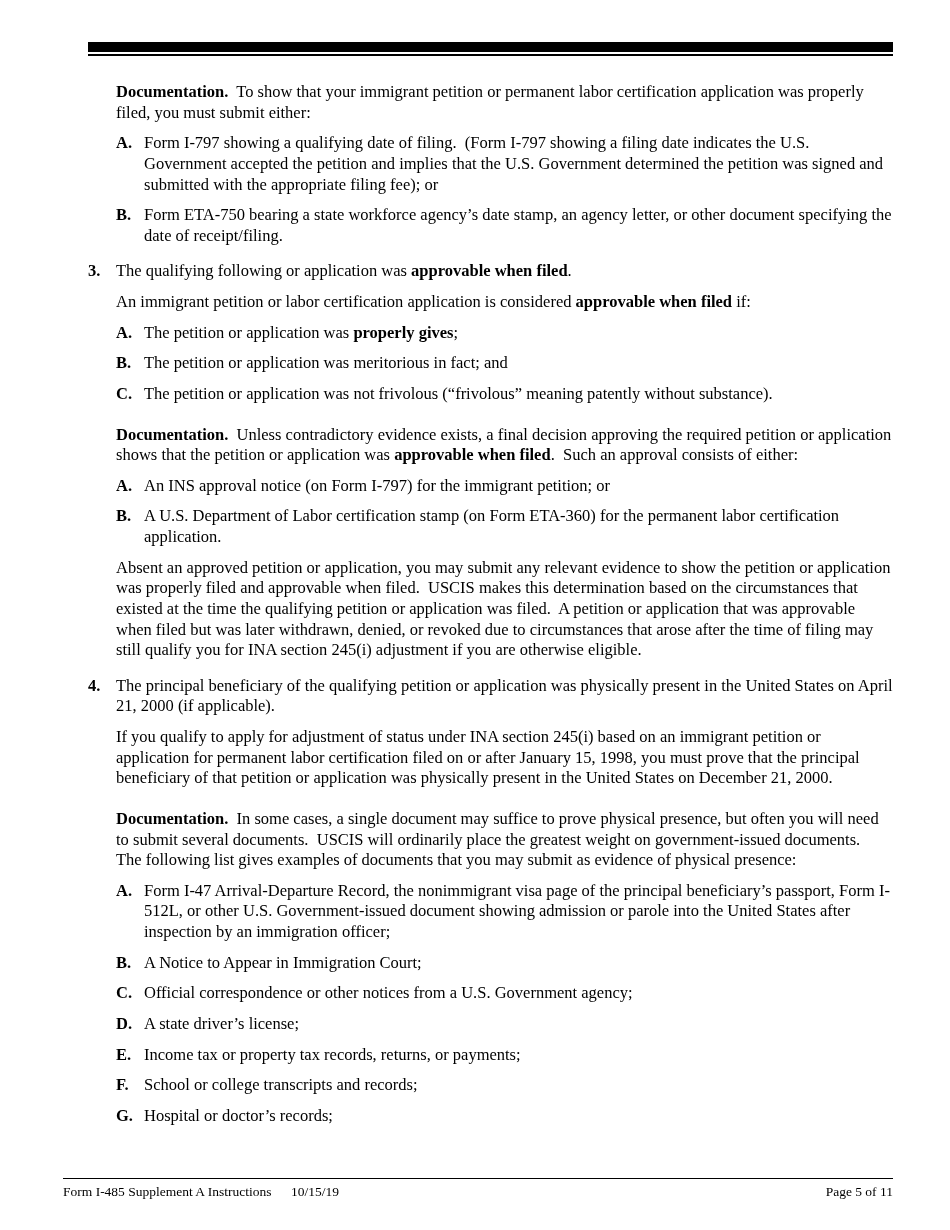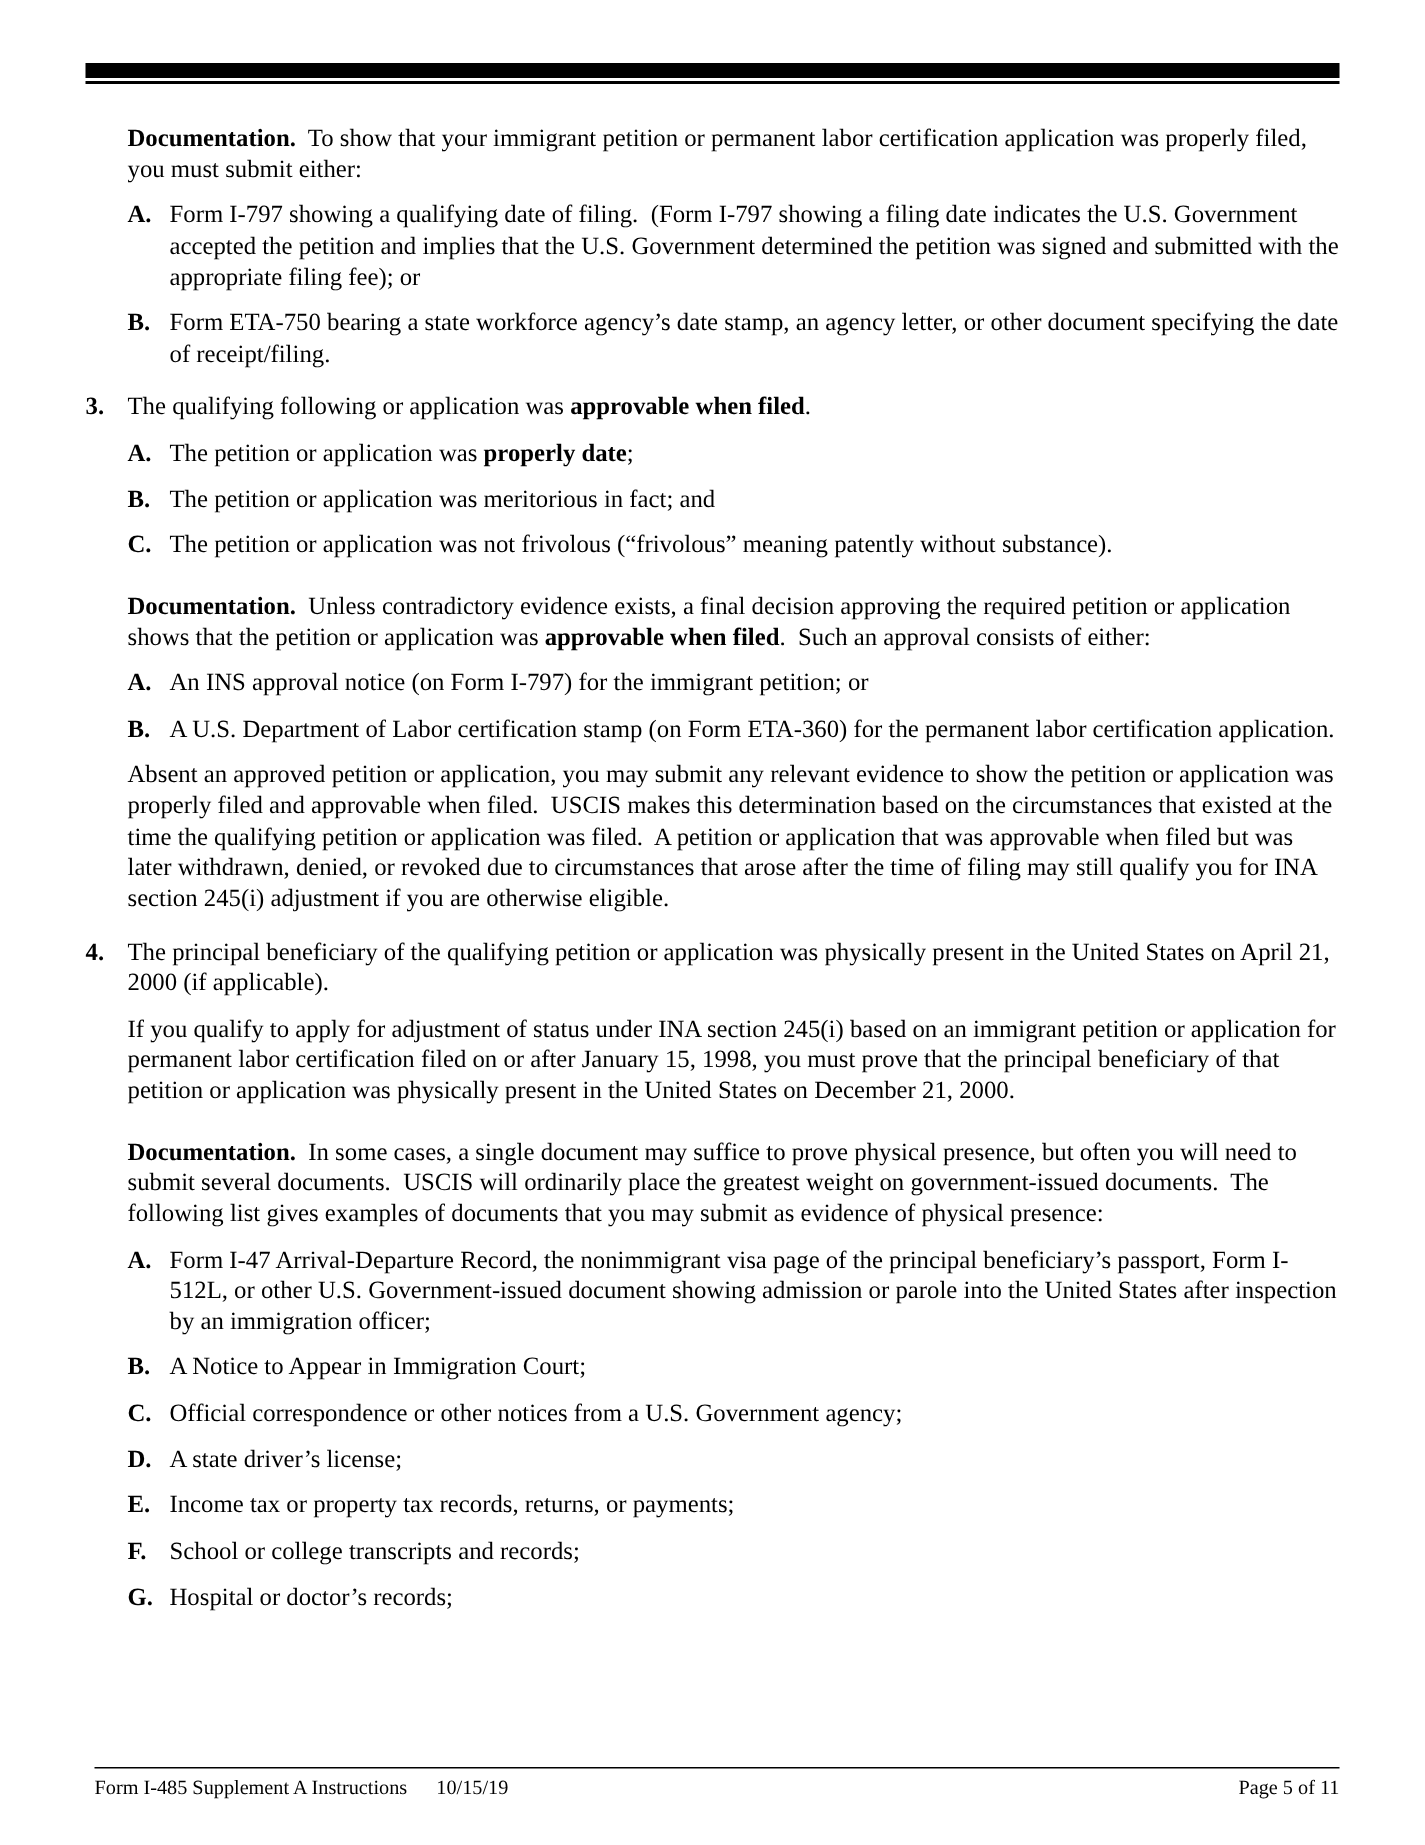--- a/index.html
+++ b/index.html
@@ -8,21 +8,21 @@
     width: 950px;
     height: 1230px;
     position: relative;
     font-family: "Liberation Serif", serif;
     font-size: 16.5px;
     color: #000;
   }
   .page {
     position: absolute;
     inset: 0;
-    padding: 42px 57px 0 57px;
+    padding: 42px 57px 0 88px;
   }
   .rule-thick { height: 10px; background: #000; }
   .rule-thin  { height: 2px;  background: #000; margin-top: 2px; }
   .content { margin-top: 26px; }
   .block { line-height: 1.25; margin-bottom: 10px; }
   .seg { white-space: pre-wrap; }
   .seg.bold { font-weight: 700; }
   .indent-1 { margin-left: 28px; }
   .item { display: flex; }
   .item.indent-2 { margin-left: 28px; }
@@ -63,24 +63,25 @@
     <div class="block item indent-2">
       <span class="label">B.</span>
       <span class="body"><span class="seg">Form ETA-750 bearing a state workforce agency’s date stamp, an agency letter, or other document specifying the date of receipt/filing.</span></span>
     </div>
 
     <div class="block item numbered">
       <span class="label">3.</span>
       <span class="body"><span class="seg">The qualifying following or application was </span><span class="seg bold">approvable when filed</span><span class="seg">.</span></span>
     </div>
 
+    <p class="block indent-1"><span class="seg">An immigrant petition or labor certification application is considered </span><span class="seg bold">approvable when filed</span><span class="seg"> if:</span></p>
 
     <div class="block item indent-2">
       <span class="label">A.</span>
-      <span class="body"><span class="seg">The petition or application was </span><span class="seg bold">properly date</span><span class="seg">;</span></span>
+      <span class="body"><span class="seg">The petition or application was </span><span class="seg bold">properly gives</span><span class="seg">;</span></span>
     </div>
 
     <div class="block item indent-2">
       <span class="label">B.</span>
       <span class="body"><span class="seg">The petition or application was meritorious in fact; and</span></span>
     </div>
 
     <div class="block item indent-2">
       <span class="label">C.</span>
       <span class="body"><span class="seg">The petition or application was not frivolous (“frivolous” meaning patently without substance).</span></span>

